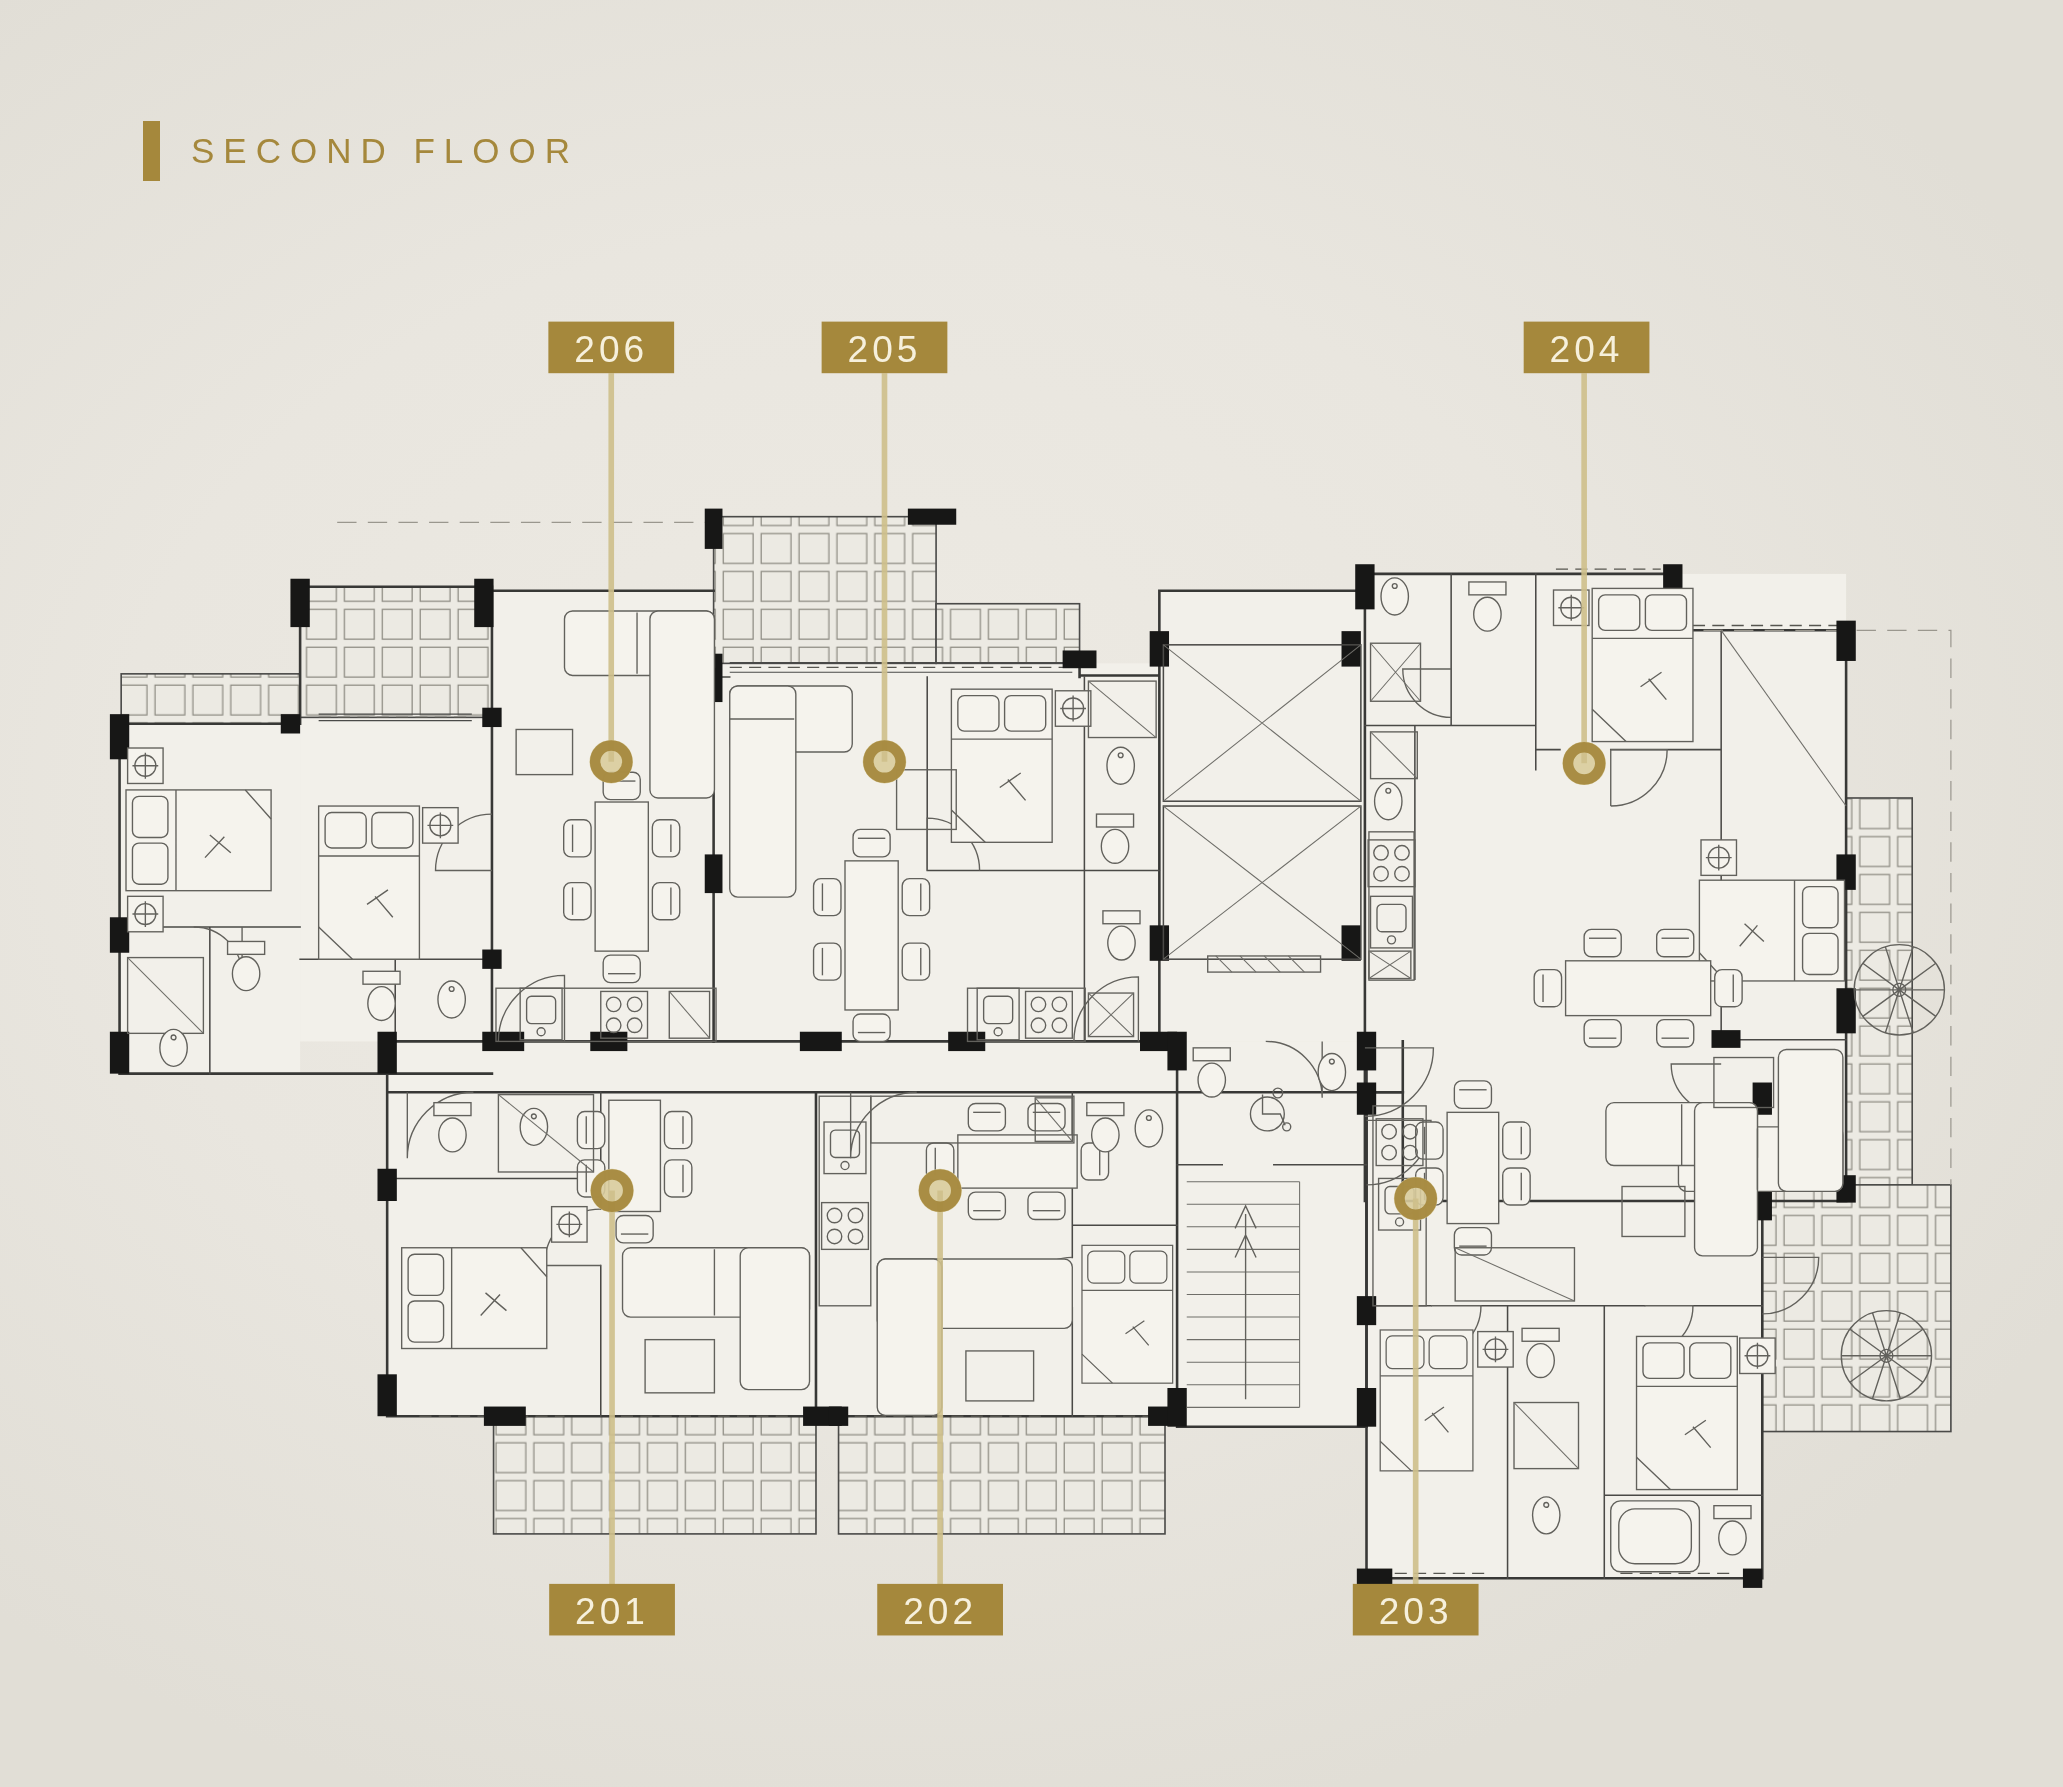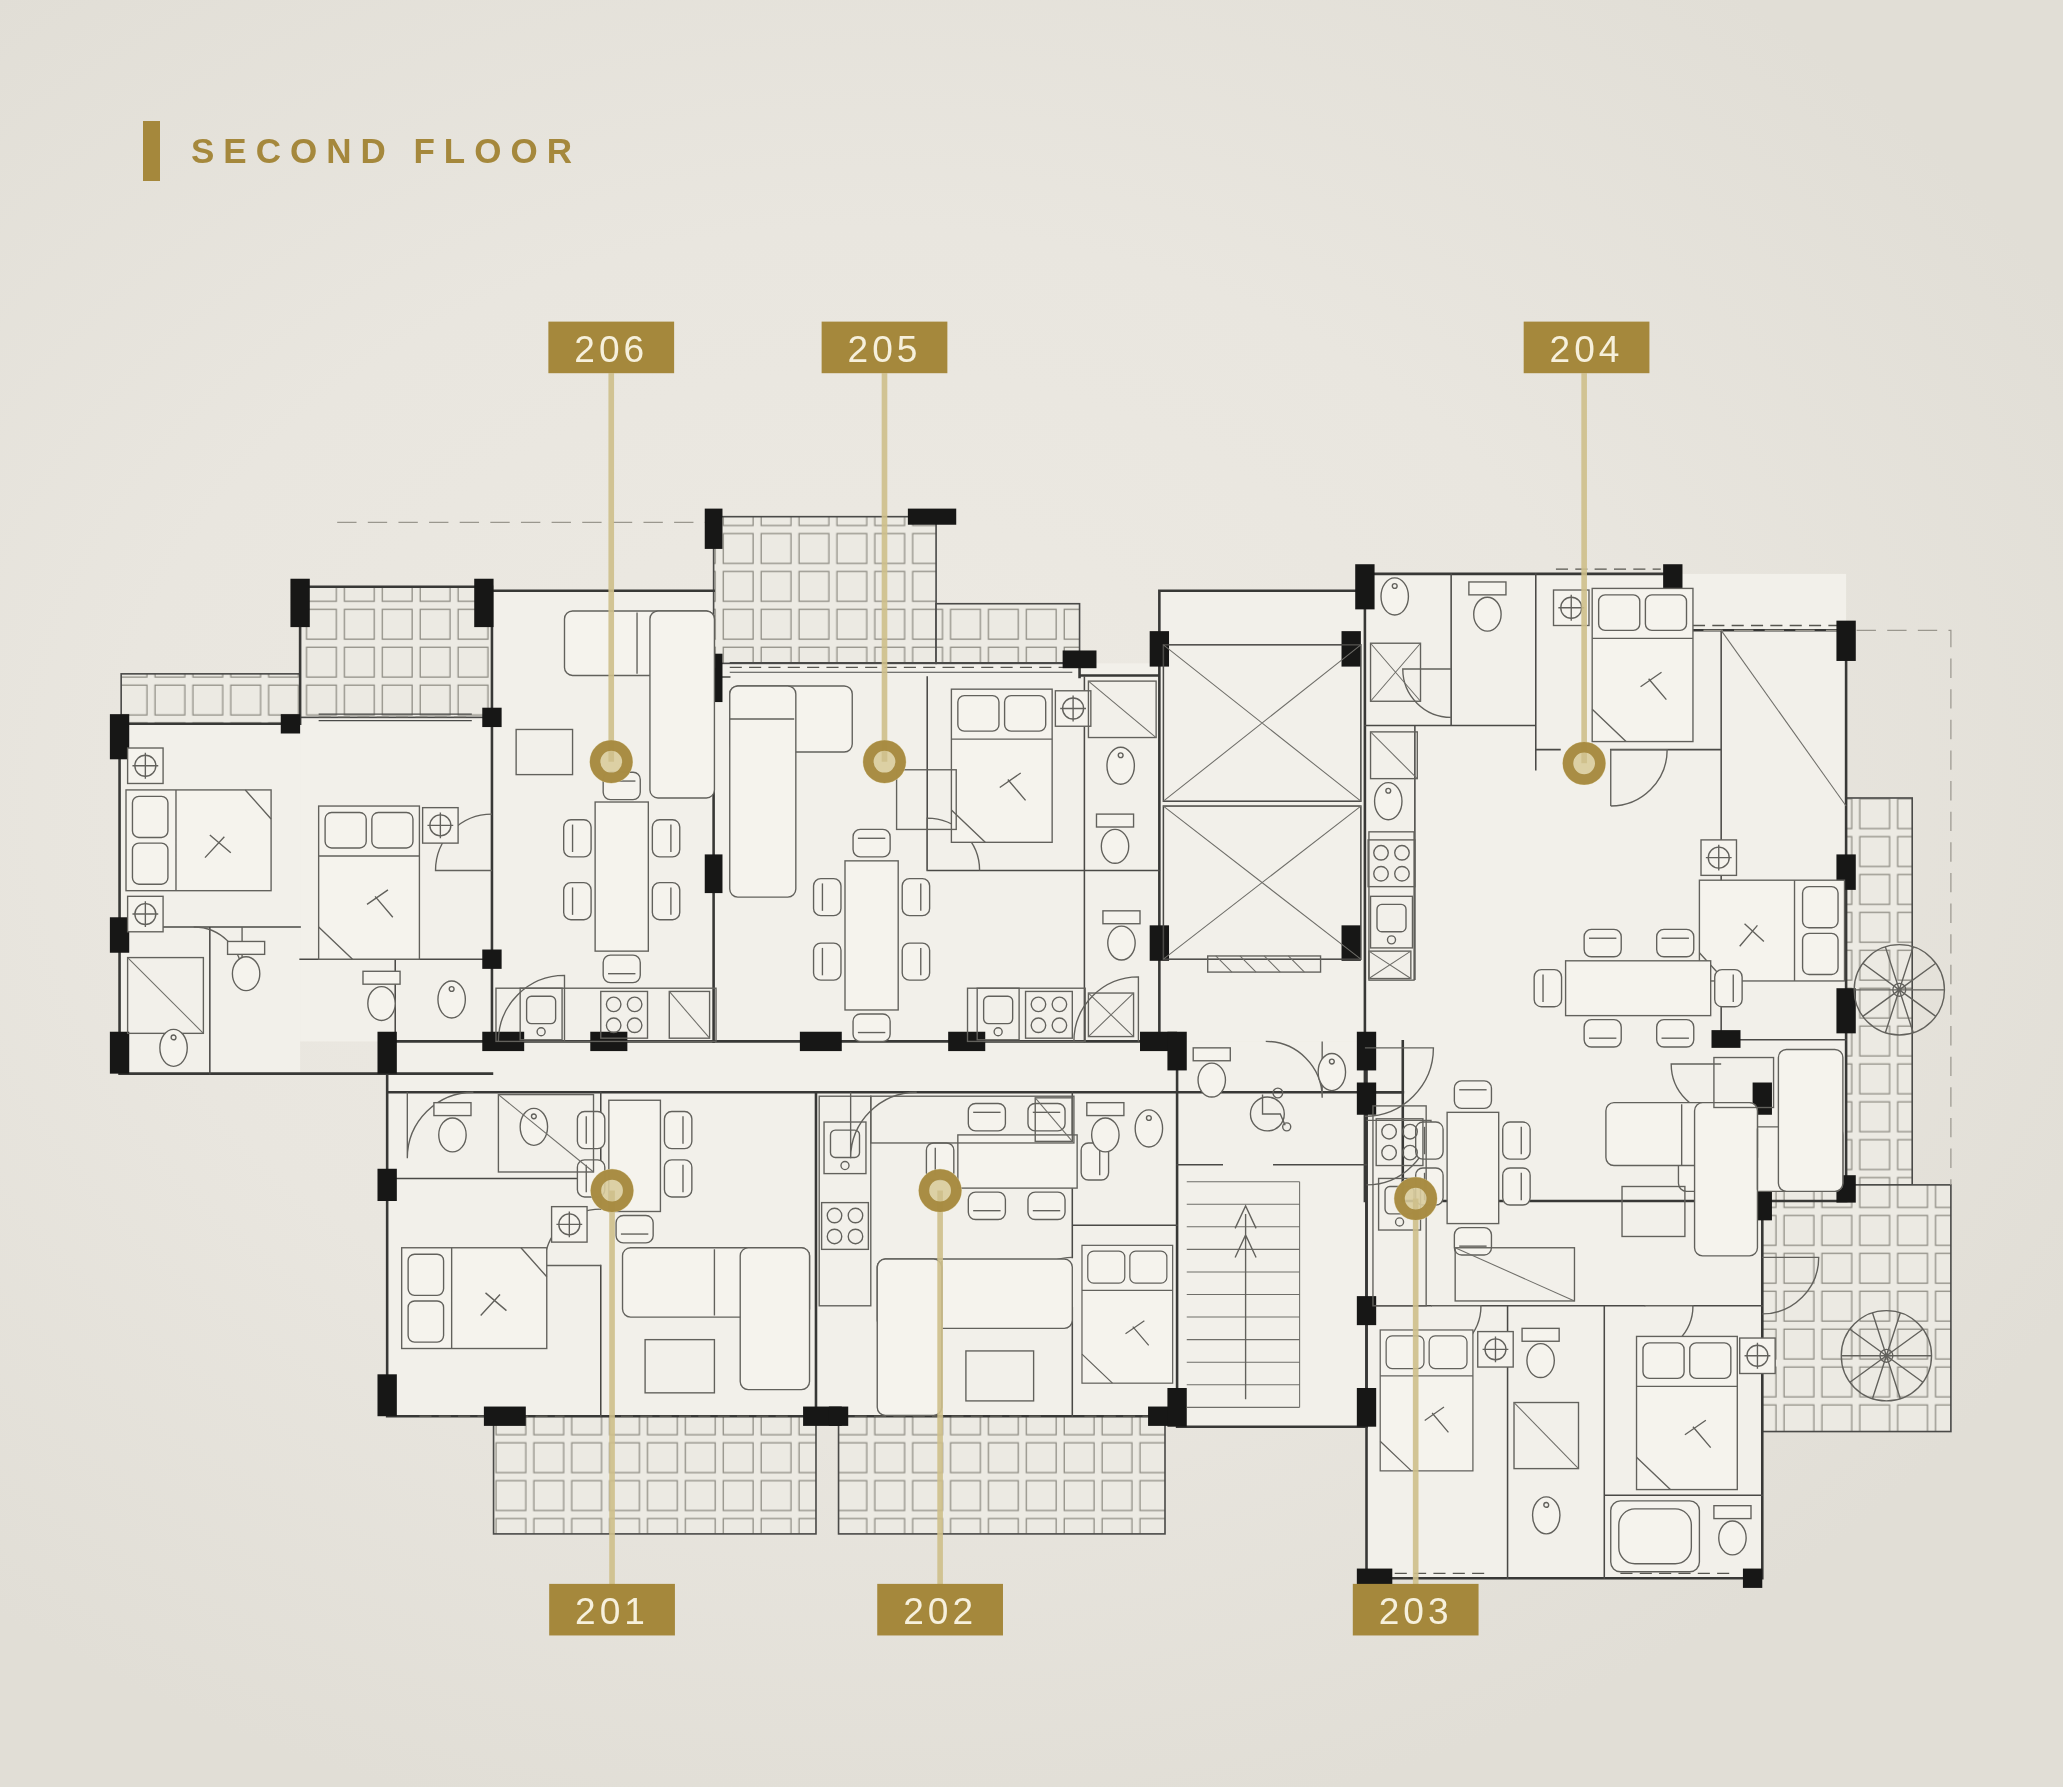--- a/index.html
+++ b/index.html
@@ -1,21 +1,21 @@
 <!DOCTYPE html>
 <html style="font-size:13px"><head>
 <meta charset="utf-8">
 <style>
   html,body{margin:0;padding:0;background:#d8d5ce;}
   .page{position:relative;width:2064px;height:1787px;overflow:hidden;
         background:radial-gradient(1370px 1048px at 42% 45%, #edeae3 0%, #e9e6df 55%, #e1ded6 100%);
         font-family:"Liberation Sans", sans-serif;}
   .header{position:absolute;left:143px;top:121px;display:flex;align-items:center;gap:31px;z-index:5;}
   .title-bar{width:17px;height:60px;background:#a5883c;}
-  .page-title{font-size:35px;letter-spacing:9px;color:#a5883c;font-weight:700;white-space:nowrap;}
+  .page-title{font-size:35px;letter-spacing:9px;color:#a5883c;font-weight:400;white-space:nowrap;}
   svg{position:absolute;left:0;top:0;}
   
   .w{fill:none;stroke:#383836;stroke-width:3.2;stroke-linecap:square;}
   .w2{fill:none;stroke:#4a4946;stroke-width:1.9;stroke-linecap:square;}
   .f{fill:none;stroke:#62615c;stroke-width:1.7;}
   .ff{fill:#f5f3ed;stroke:#62615c;stroke-width:1.7;}
   .blk{fill:#171716;stroke:none;}
   .thin{fill:none;stroke:#6f6e69;stroke-width:1.3;}
   .dash{fill:none;stroke:#56554f;stroke-width:1.7;stroke-dasharray:15 9;}
   .dash2{fill:none;stroke:#9a978e;stroke-width:1.5;stroke-dasharray:24 14;}

